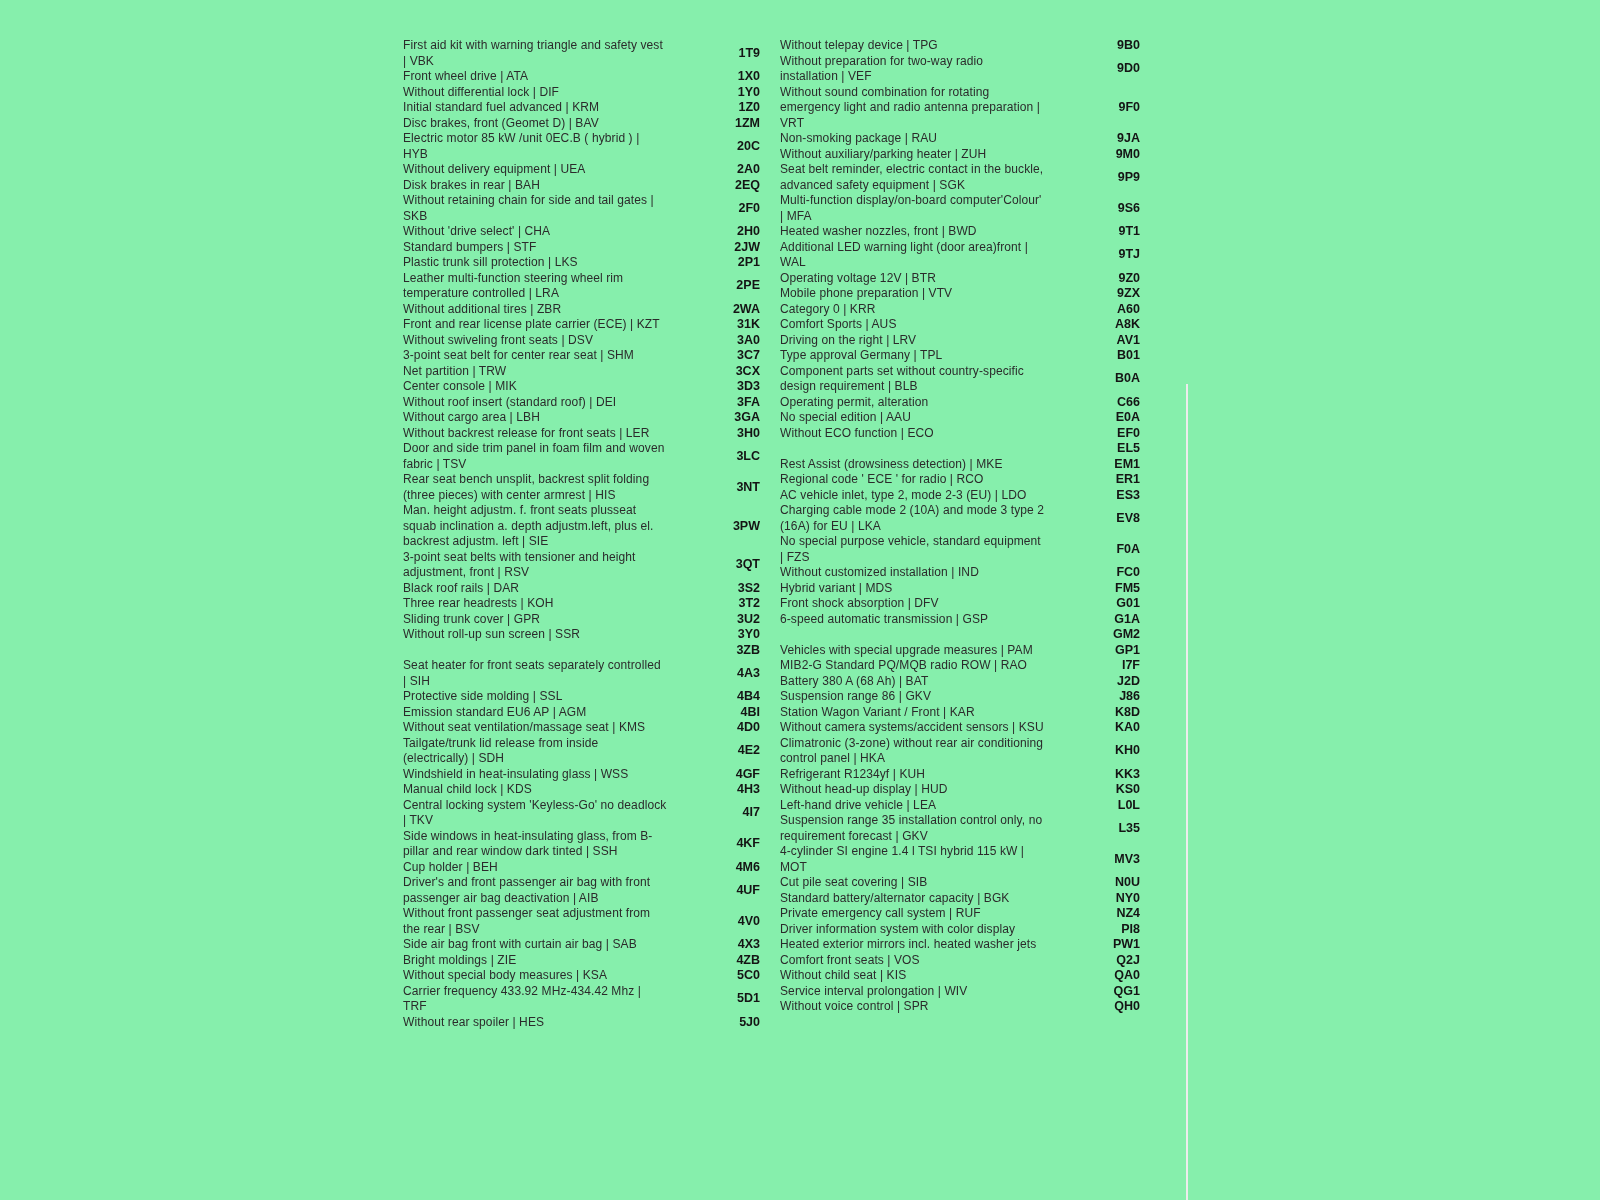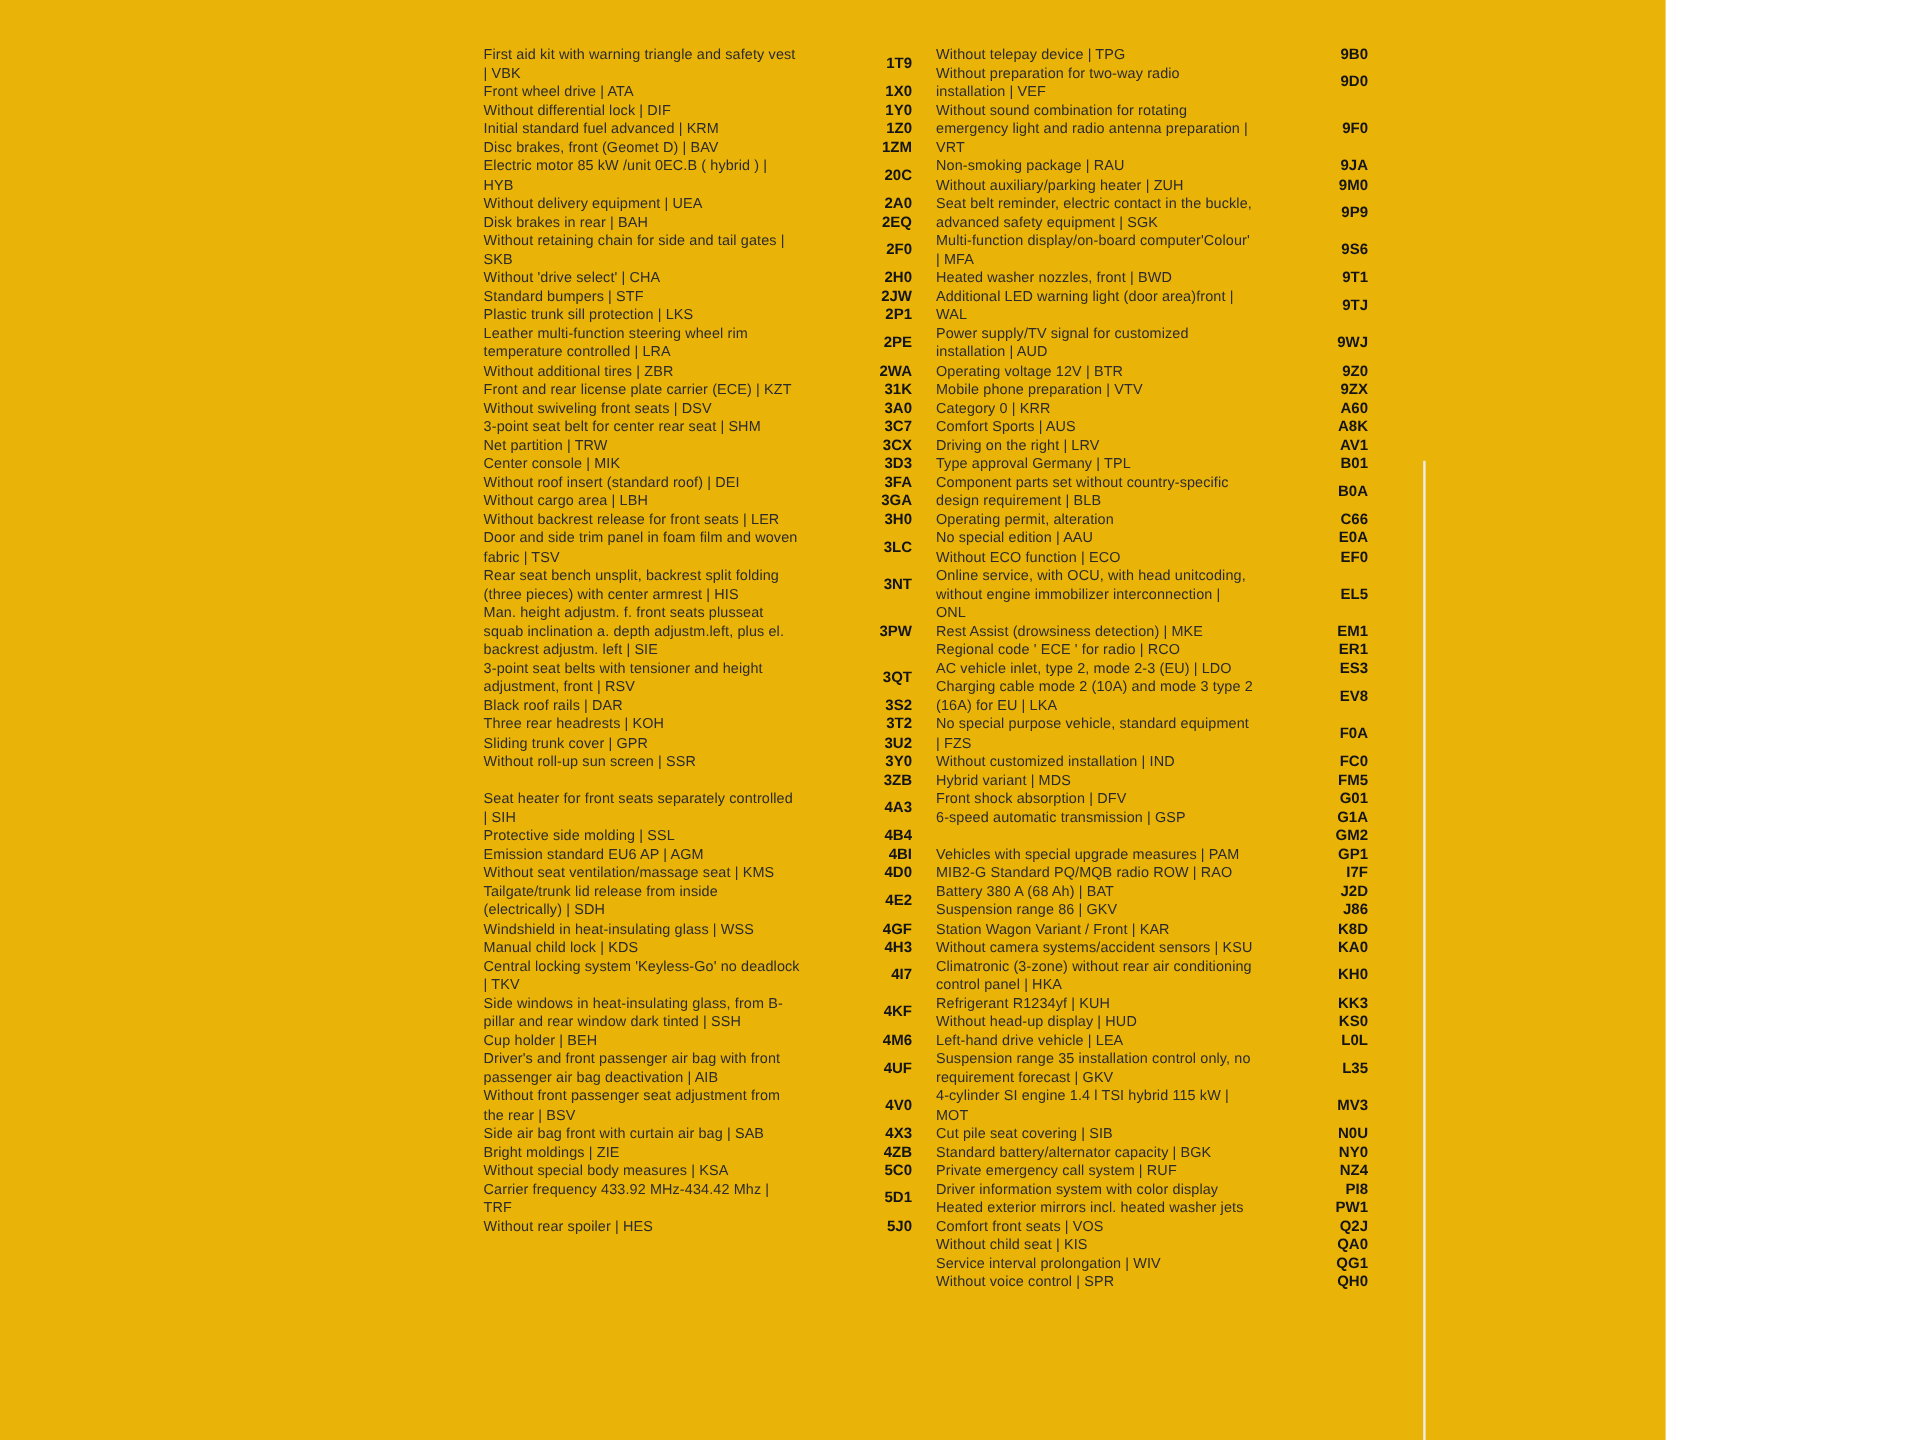--- a/index.html
+++ b/index.html
@@ -2,23 +2,23 @@
 <html><head>
 <meta charset="utf-8">
 <style>
   html, body {
     margin: 0;
     padding: 0;
     background: #ffffff;
   }
   .page {
     position: relative;
-    width: 1388px;
+    width: 1600px;
     height: 1200px;
-    background: #eab308;
+    background: #86efac;
     overflow: hidden;
     font-family: "Liberation Sans", sans-serif;
   }
   .content {
     position: absolute;
     left: 403px;
     top: 38px;
     display: flex;
     gap: 20px;
   }
@@ -342,24 +342,20 @@
   <div class="row">
     <div class="desc">Heated washer nozzles, front | BWD</div>
     <div class="code">9T1</div>
   </div>
 
   <div class="row">
     <div class="desc">Additional LED warning light (door area)front | WAL</div>
     <div class="code">9TJ</div>
   </div>
 
-  <div class="row">
-    <div class="desc">Power supply/TV signal for customized installation | AUD</div>
-    <div class="code">9WJ</div>
-  </div>
 
   <div class="row">
     <div class="desc">Operating voltage 12V | BTR</div>
     <div class="code">9Z0</div>
   </div>
 
   <div class="row">
     <div class="desc">Mobile phone preparation | VTV</div>
     <div class="code">9ZX</div>
   </div>
@@ -398,21 +394,20 @@
     <div class="desc">No special edition | AAU</div>
     <div class="code">E0A</div>
   </div>
 
   <div class="row">
     <div class="desc">Without ECO function | ECO</div>
     <div class="code">EF0</div>
   </div>
 
   <div class="row">
-    <div class="desc">Online service, with OCU, with head unitcoding, without engine immobilizer interconnection | ONL</div>
     <div class="code">EL5</div>
   </div>
 
   <div class="row">
     <div class="desc">Rest Assist (drowsiness detection) | MKE</div>
     <div class="code">EM1</div>
   </div>
 
   <div class="row">
     <div class="desc">Regional code ' ECE ' for radio | RCO</div>

